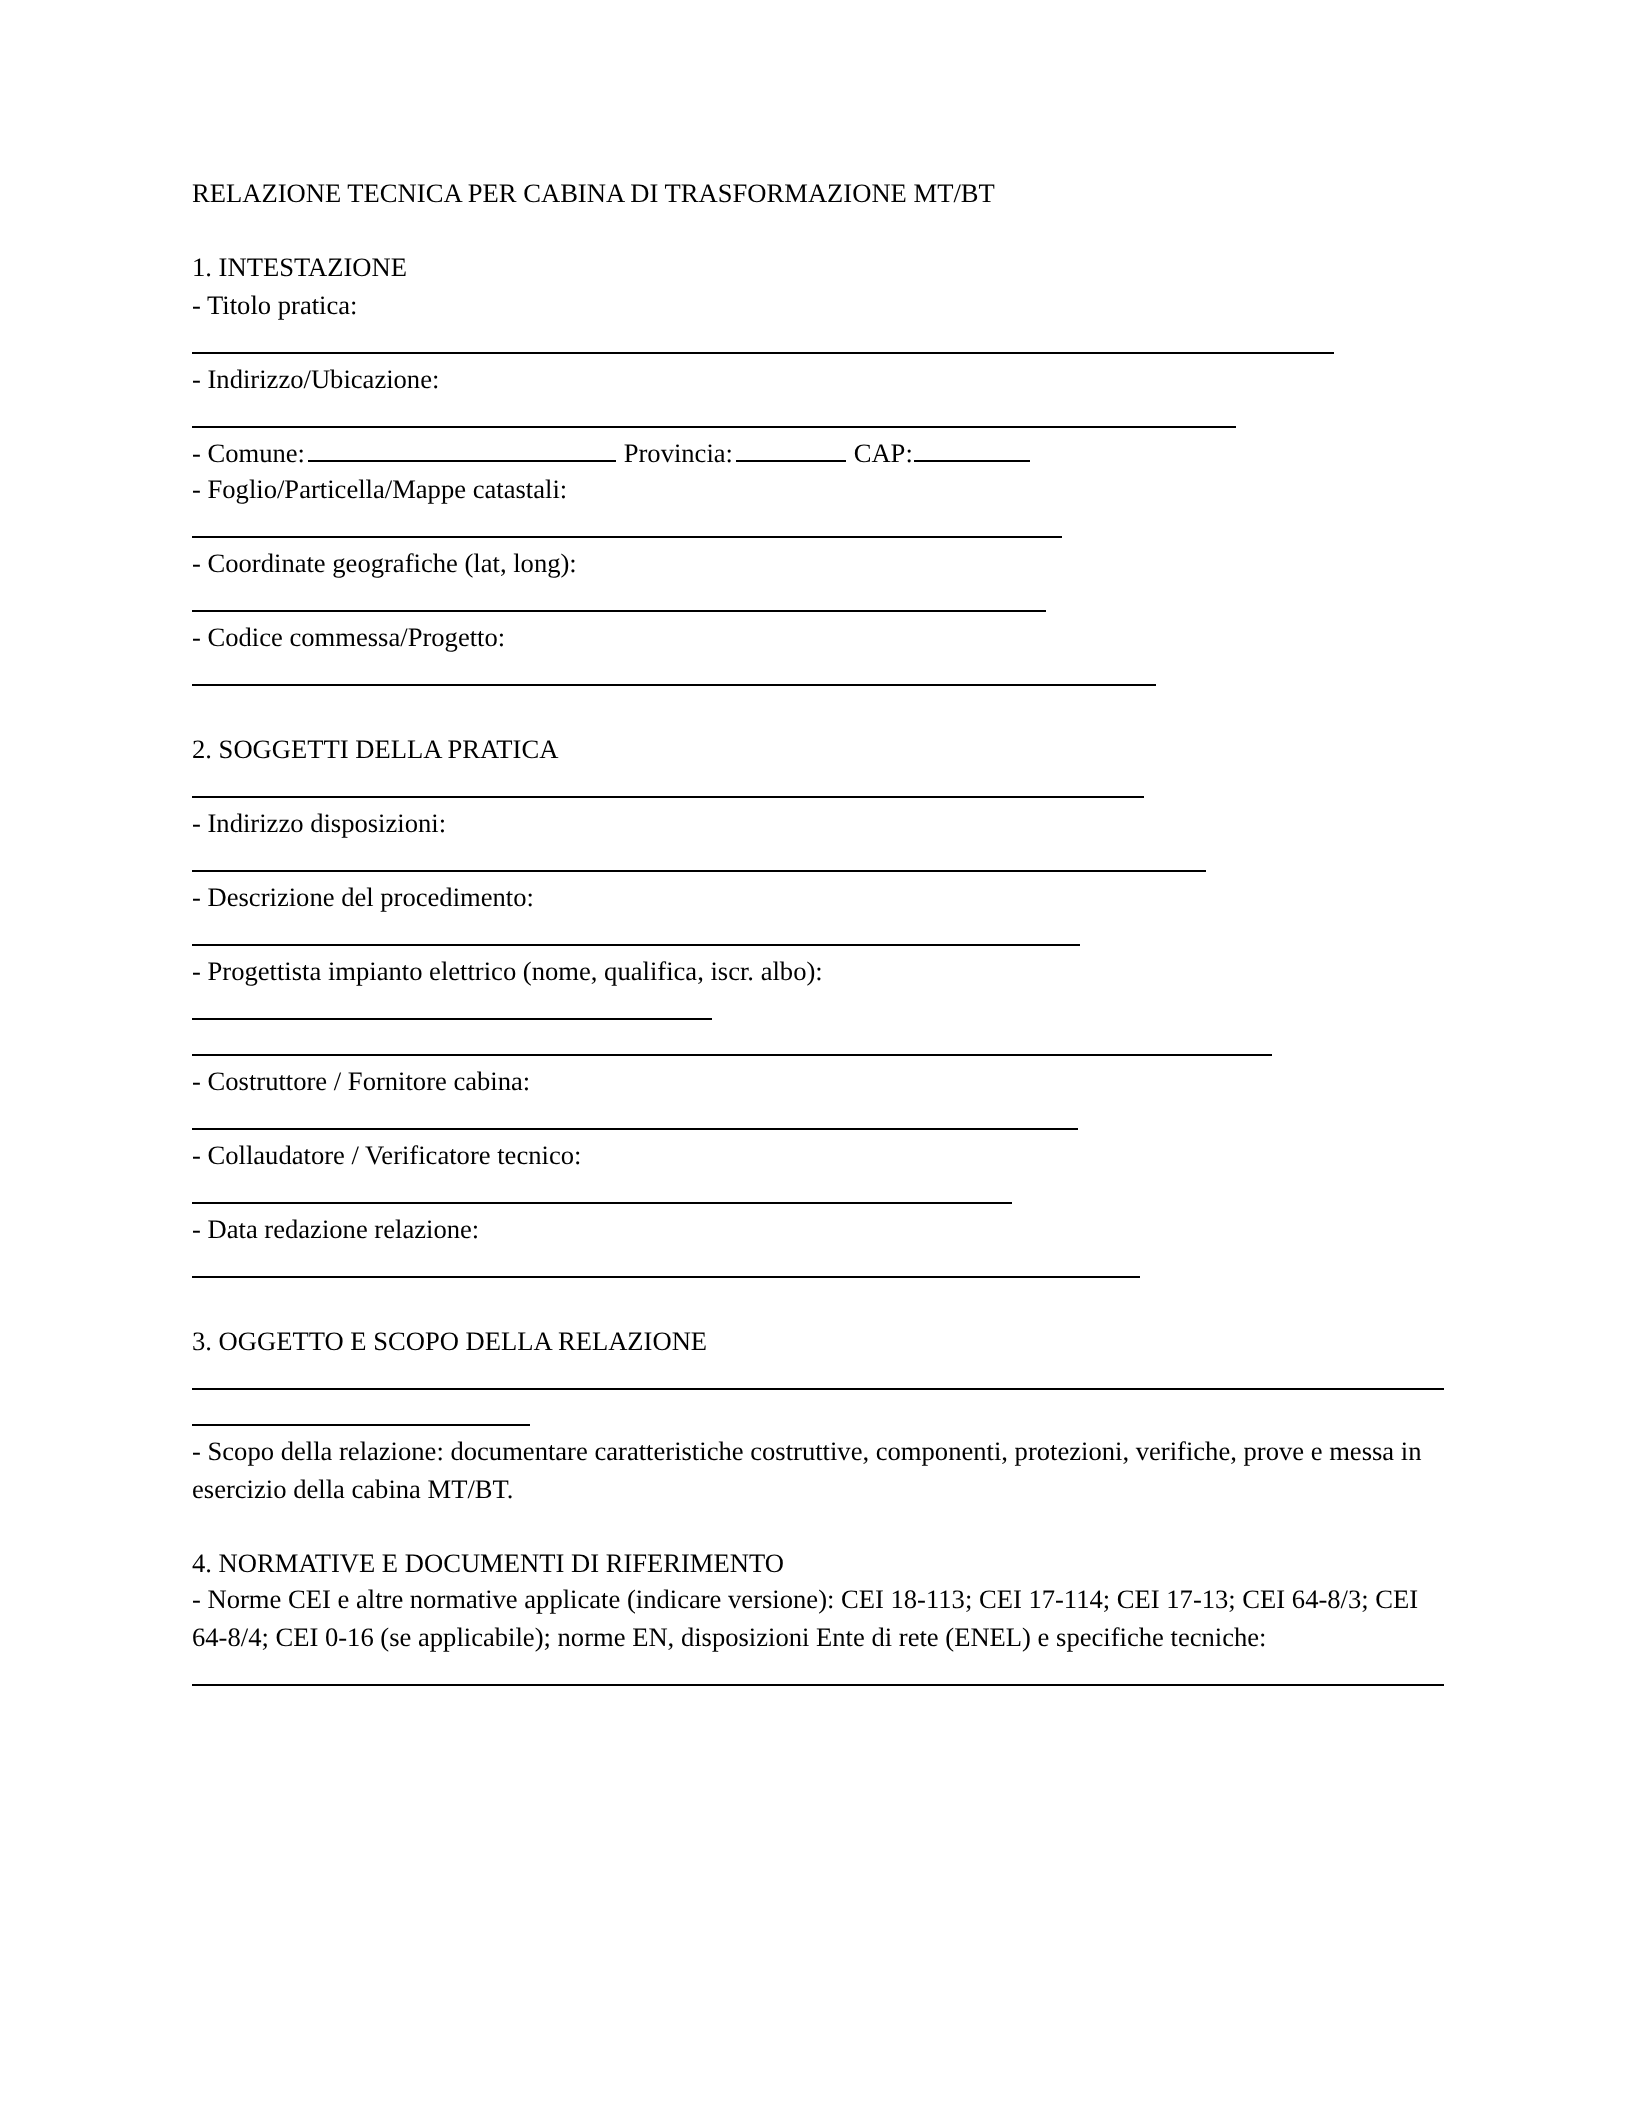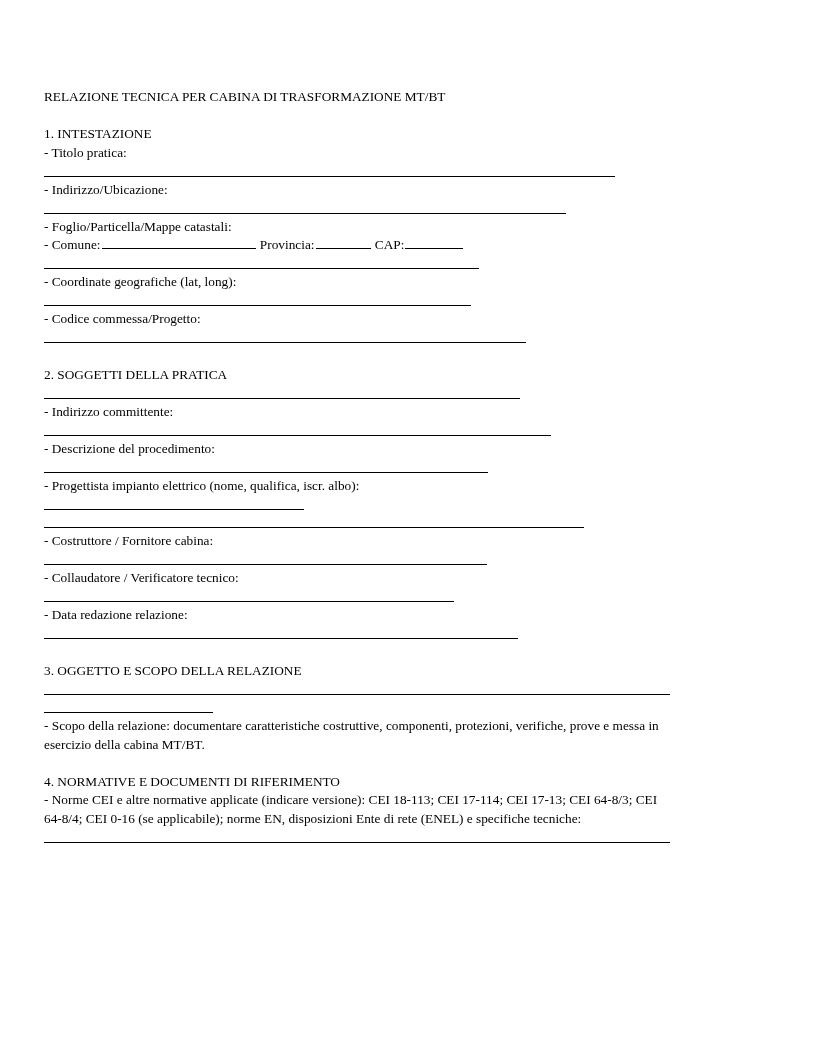--- a/index.html
+++ b/index.html
@@ -13,21 +13,21 @@
     font-family: "Liberation Serif", "DejaVu Serif", serif;
     color: #000000;
     -webkit-font-smoothing: none;
   }
   .page {
     position: relative;
     width: 816px;
     height: 1056px;
     background: #ffffff;
     box-sizing: border-box;
-    padding: 88px 94px 0 44px;
+    padding: 88px 94px 0 96px;
     border-radius: 18px;
   }
   .doc {
     width: 626px;
     font-size: 13.3px;
     line-height: 18.5px;
   }
   .line {
     white-space: pre-wrap;
     word-wrap: break-word;
@@ -73,23 +73,23 @@
     <div class="line">- Titolo pratica:</div>
     <div class="rule-line">
       <span class="rule" style="width: 571px;"></span>
     </div>
 
     <div class="line">- Indirizzo/Ubicazione:</div>
     <div class="rule-line">
       <span class="rule" style="width: 522px;"></span>
     </div>
 
+    <div class="line"><span>- Comune:</span><span class="inline-rule" style="width: 154px;"></span> <span>Provincia:</span><span class="inline-rule" style="width: 55px;"></span> <span>CAP:</span><span class="inline-rule" style="width: 58px;"></span></div>
+
     <div class="line">- Foglio/Particella/Mappe catastali:</div>
-
-    <div class="line"><span>- Comune:</span><span class="inline-rule" style="width: 154px;"></span> <span>Provincia:</span><span class="inline-rule" style="width: 55px;"></span> <span>CAP:</span><span class="inline-rule" style="width: 58px;"></span></div>
     <div class="rule-line">
       <span class="rule" style="width: 435px;"></span>
     </div>
 
     <div class="line">- Coordinate geografiche (lat, long):</div>
     <div class="rule-line">
       <span class="rule" style="width: 427px;"></span>
     </div>
 
     <div class="line">- Codice commessa/Progetto:</div>
@@ -98,21 +98,21 @@
     </div>
 
     <div class="gap"></div>
 
     <div class="line heading">2. SOGGETTI DELLA PRATICA</div>
 
     <div class="rule-line">
       <span class="rule" style="width: 476px;"></span>
     </div>
 
-    <div class="line">- Indirizzo committente:</div>
+    <div class="line">- Indirizzo disposizioni:</div>
     <div class="rule-line">
       <span class="rule" style="width: 507px;"></span>
     </div>
 
     <div class="line">- Descrizione del procedimento:</div>
     <div class="rule-line">
       <span class="rule" style="width: 444px;"></span>
     </div>
 
     <div class="line">- Progettista impianto elettrico (nome, qualifica, iscr. albo):</div>

